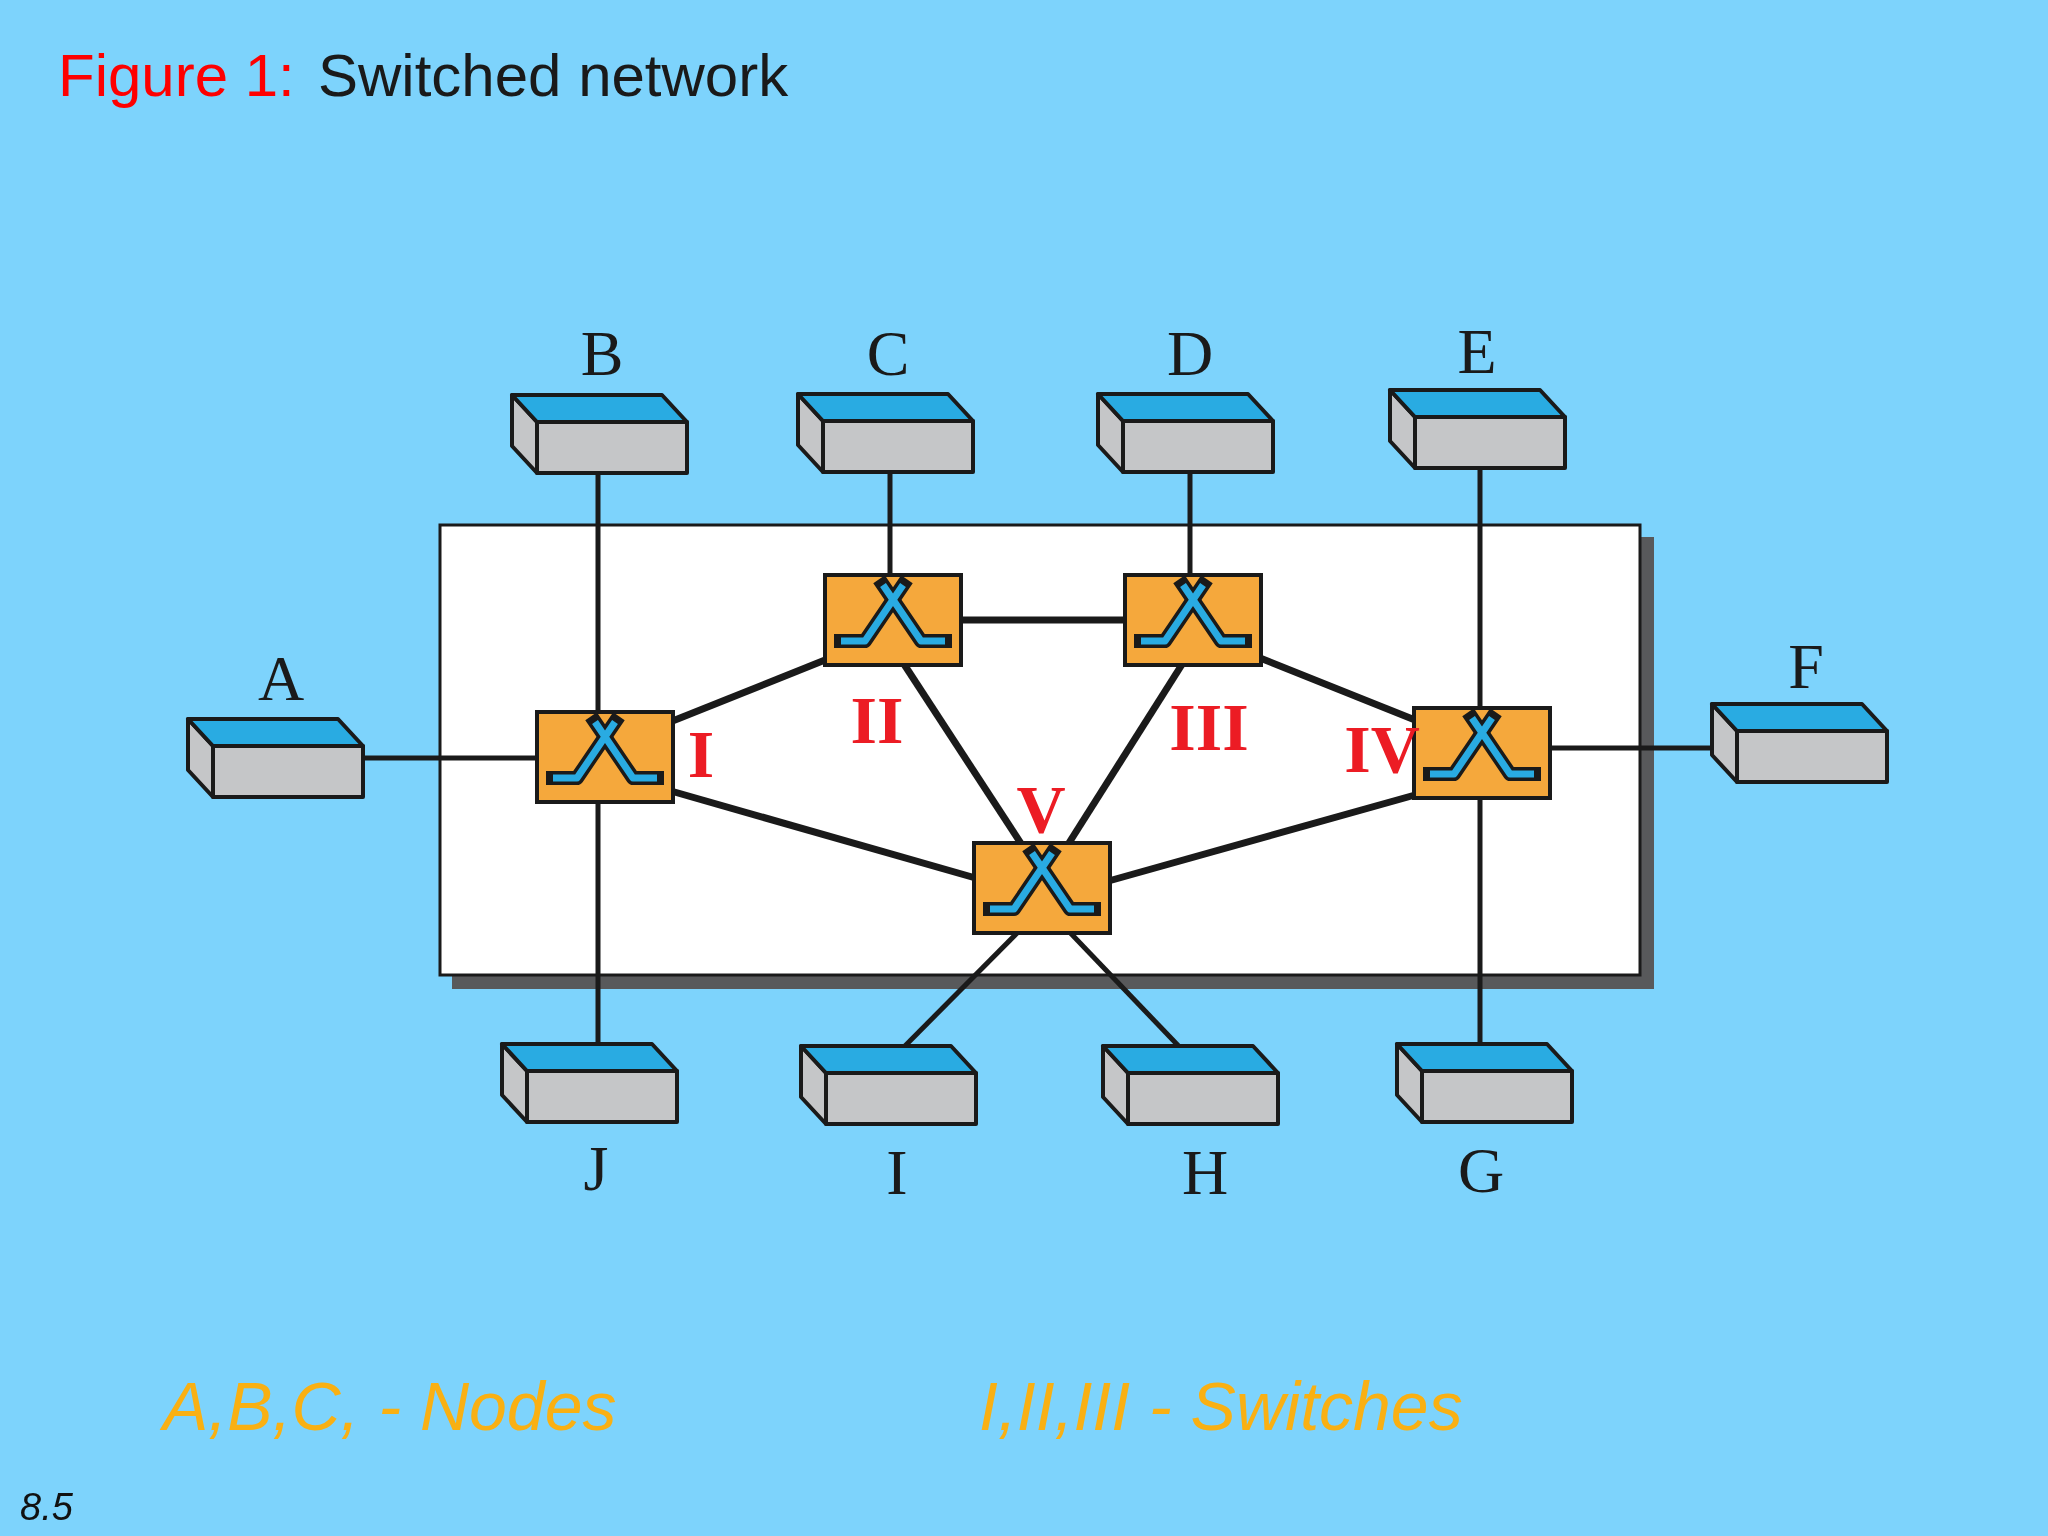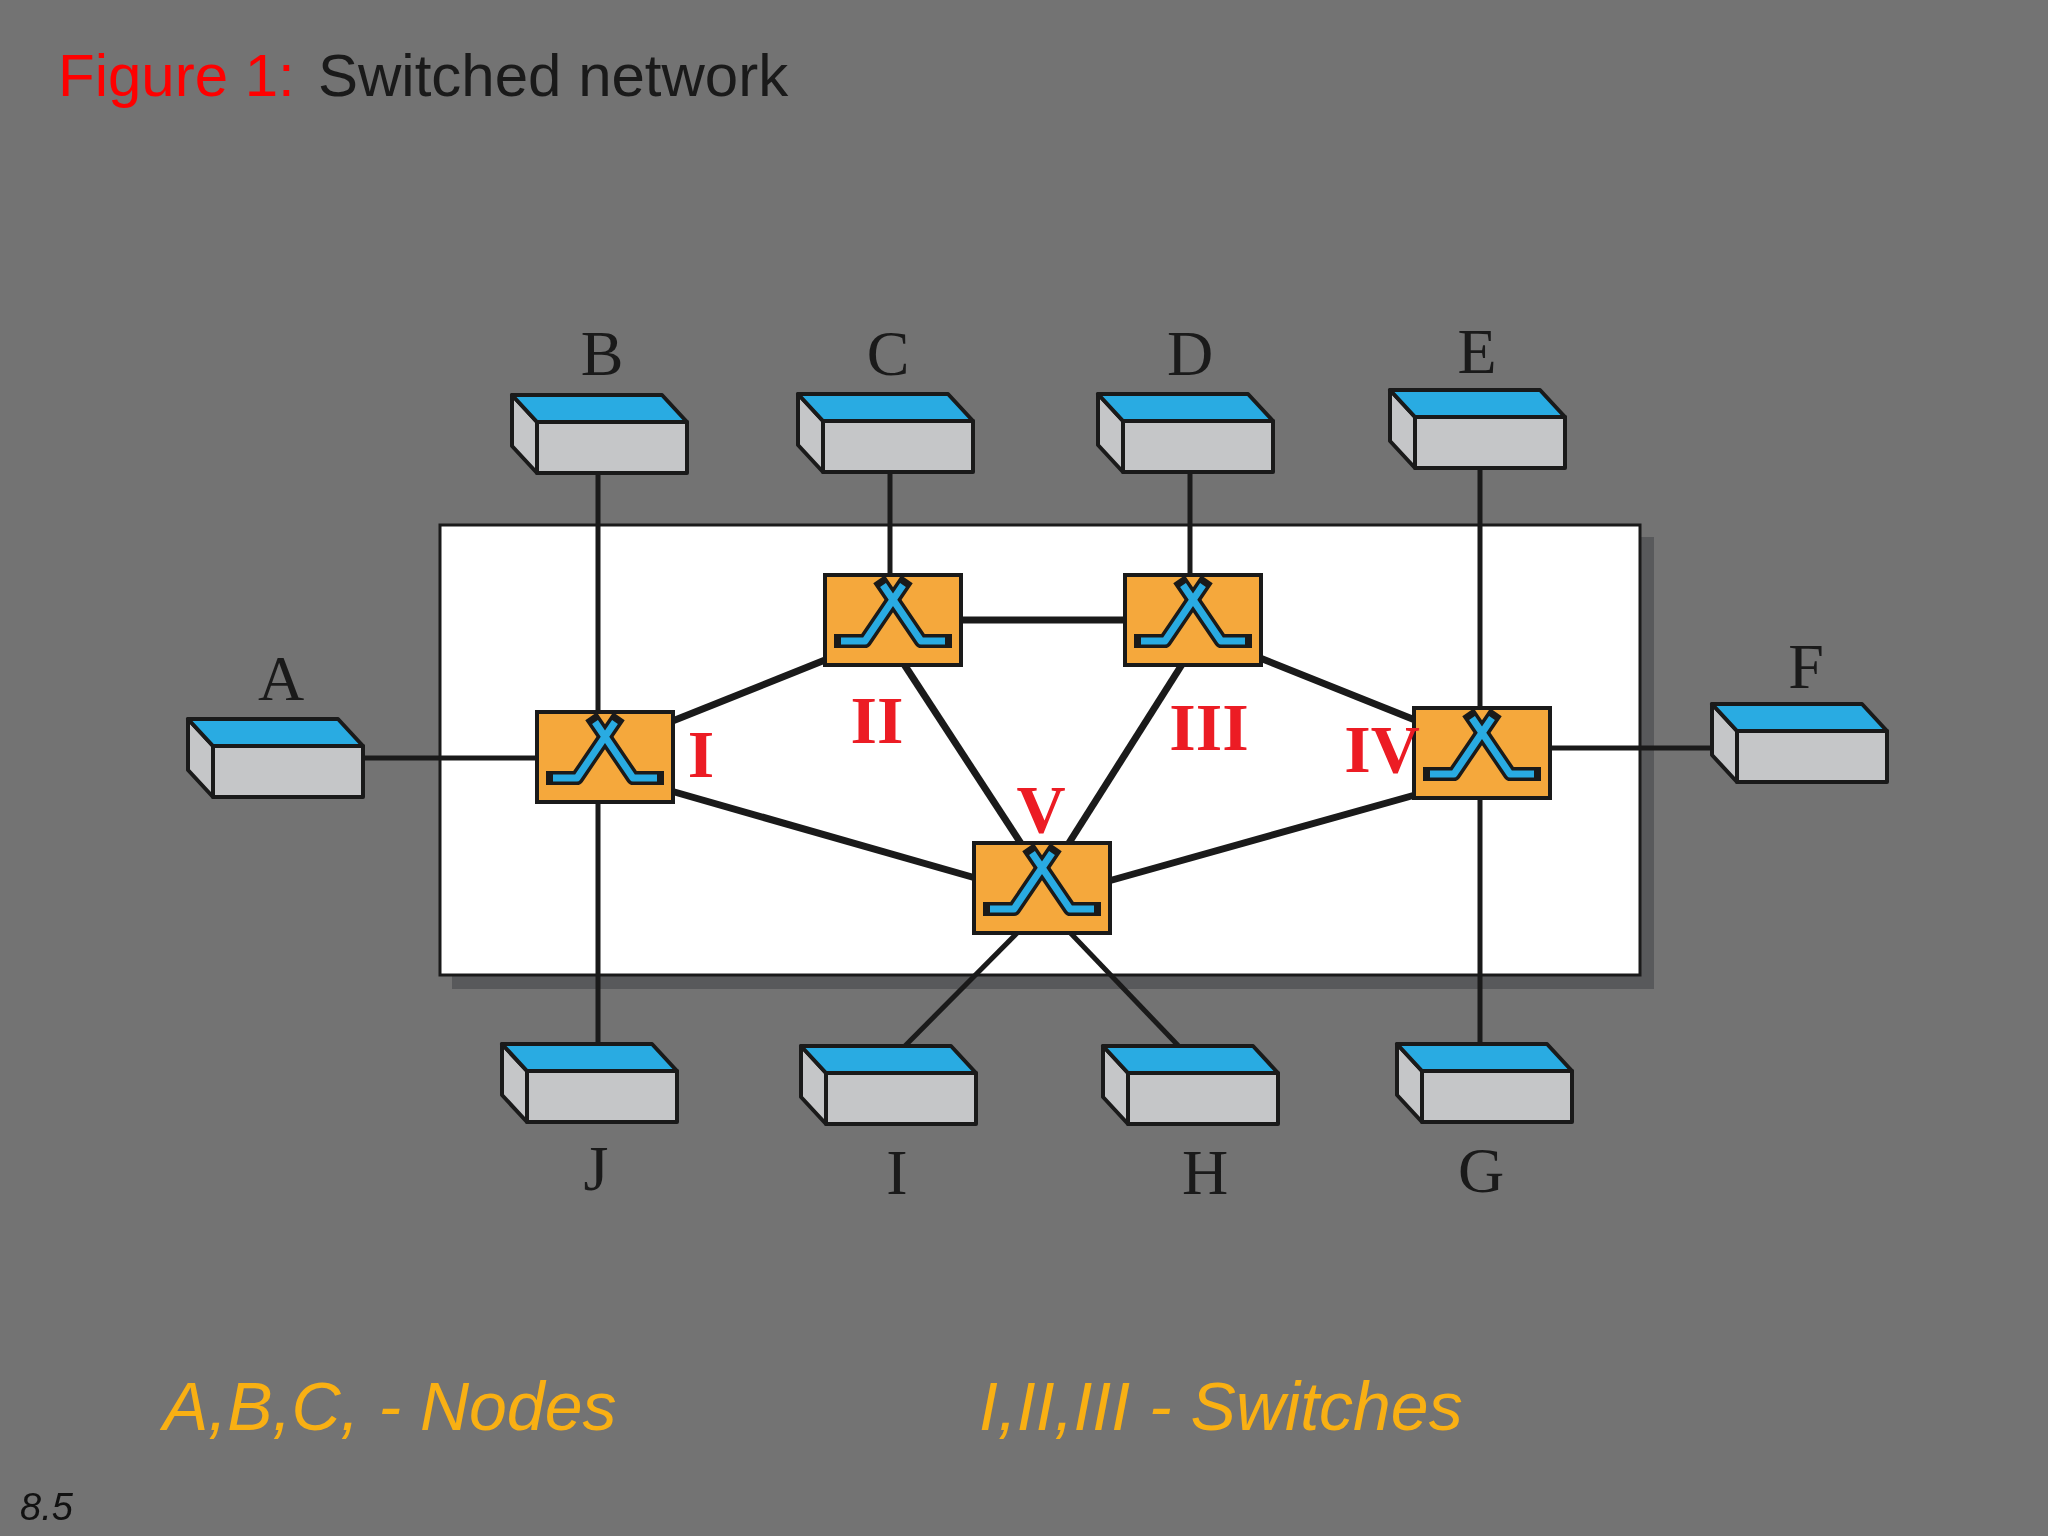--- a/index.html
+++ b/index.html
@@ -1,19 +1,19 @@
 <!DOCTYPE html>
 <html><head>
 <meta charset="utf-8">
 <style>
   html,body{margin:0;padding:0;background:#ffffff;}
   #canvas{
     position:relative;
     width:2048px;height:1536px;
-    background:#737373;
+    background:#7dd3fc;
     overflow:hidden;
     font-family:"Liberation Sans",sans-serif;
     text-align:center;
   }
   svg{display:block;}
   .title-red{font-family:"Liberation Sans",sans-serif;font-size:60px;fill:#fe0000;}
   .title-black{font-family:"Liberation Sans",sans-serif;font-size:60px;fill:#1a1a1a;}
   .node-label{font-family:"Liberation Serif",serif;font-size:64px;fill:#1a1a1a;text-anchor:middle;}
   .switch-label{font-family:"Liberation Serif",serif;font-size:68px;font-weight:bold;fill:#ec1c24;text-anchor:middle;}
   .legend-text{font-family:"Liberation Sans",sans-serif;font-size:68px;font-style:italic;fill:#f9b013;}

